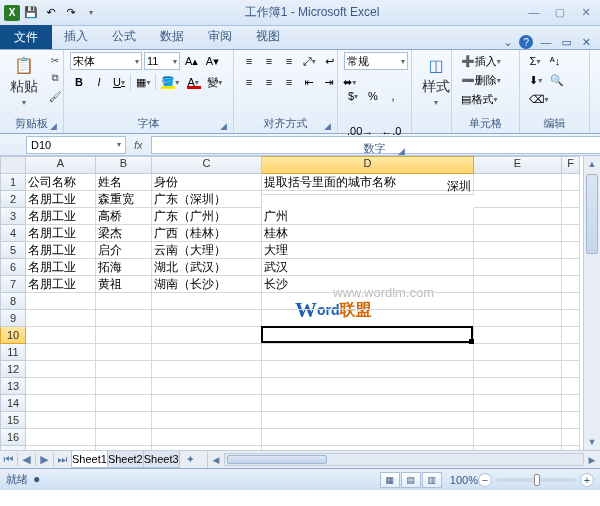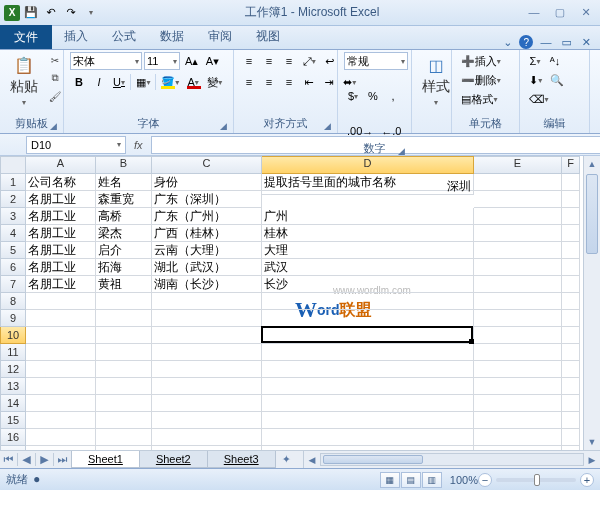--- a/index.html
+++ b/index.html
@@ -38,41 +38,41 @@
   .toolbtn.rel { position:relative; }
   .sep { width:1px; height:16px; background:#c5d6ec; }
   .namebox-row { height:22px; background:linear-gradient(#eef4fb,#e3edf9); border-bottom:1px solid #b7cae3; display:flex; align-items:center; }
   .namebox { width:100px; height:18px; margin-left:26px; border:1px solid #abc0dd; background:#fff; padding:0 4px; display:flex; align-items:center; font-size:11px; justify-content:space-between; }
   .fx { margin:0 8px; font-style:italic; color:#555; }
   .formula-input { flex:1; height:18px; border:1px solid #abc0dd; border-right:none; background:#fff; padding:0 4px; font-size:11px; }
   .wm { position:absolute; left:295px; top:141px; font-size:13px; pointer-events:none; display:flex; align-items:center;}
   .wm .w { font-weight:bold; font-family:Georgia,serif; }
   .wm .w1 { color:#1a5fb4; font-size:22px; } .wm .ord { color:#1a5fb4; font-size:14px; font-weight:bold; }
   .wm .cn { color:#d06600; font-size:16px; font-weight:bold; }
-  .wm .url { position:absolute; top:-12px; left:38px; font-size:10px; color:#bbb; }
+  .wm .url { position:absolute; top:-12px; left:38px; font-size:13px; color:#bbb; }
   .grid-wrap { position:relative; height:312px; overflow:hidden; }
   .corner { width:26px; height:18px; background:#e9eef5; border:1px solid #c1cddb; position:absolute; left:0; top:0; }
   .colheads { position:absolute; left:26px; top:0; display:flex; }
   .colhead { height:18px; border:1px solid #c1cddb; border-left:none; background:linear-gradient(#f6f9fd,#e3eaf3); text-align:center; font-size:11px; color:#333; }
   .colhead.sel { background:linear-gradient(#ffe9a8,#ffd36b); border-color:#d8a63b; }
   .rowheads { position:absolute; left:0; top:18px; }
   .rowhead { width:26px; border:1px solid #c1cddb; border-top:none; background:linear-gradient(#f6f9fd,#e3eaf3); text-align:center; font-size:11px; color:#333; height:17px; line-height:16px; }
   .rowhead.sel { background:linear-gradient(#ffe9a8,#ffd36b); border-color:#d8a63b; }
   .cells { position:absolute; left:26px; top:18px; }
   .cell { position:absolute; border-right:1px solid #d4d9e0; border-bottom:1px solid #d4d9e0; font-size:12px; padding:0 2px; height:17px; line-height:16px; white-space:nowrap; overflow:visible; color:#000; }
   .selection { position:absolute; border:2px solid #000; pointer-events:none; }
   .selection .handle { position:absolute; right:-3px; bottom:-3px; width:5px; height:5px; background:#000; }
   .vscroll { position:absolute; right:0; top:0; bottom:18px; width:17px; background:#e9eef5; border-left:1px solid #c1cddb; }
   .vscroll .thumb { position:absolute; left:2px; right:2px; top:18px; height:80px; background:linear-gradient(#dce6f3,#c4d5eb); border:1px solid #9fb6d4; border-radius:2px; }
   .vscroll .arr { height:16px; display:flex; align-items:center; justify-content:center; font-size:9px; color:#5b7aa5; }
   .vscroll .arr.bot { position:absolute; bottom:0; left:0; right:0; }
   .sheet-row { position:absolute; left:0; right:0; bottom:0; height:18px; background:#e9eef5; border-top:1px solid #c1cddb; display:flex; align-items:center; font-size:11px; }
   .sheet-row .nav { display:flex; }
   .sheet-row .nav span { width:18px; text-align:center; color:#5b7aa5; cursor:pointer; border-right:1px solid #c1cddb; }
-  .sheet-tab { padding:0 16px; border:1px solid #b7c4d4; border-top:none; background:#fff; height:17px; line-height:16px; margin-left:-1px; cursor:pointer;text-decoration:underline; }
+  .sheet-tab { padding:0 0; border:1px solid #b7c4d4; border-top:none; background:#fff; height:17px; line-height:16px; margin-left:-1px; cursor:pointer; }
   .sheet-tab.inactive { background:#dce5f0; }
   .sheet-row .hsplit { flex:1; border-left:1px solid #c1cddb; margin-left:6px; height:100%; display:flex; }
   .sheet-row .hscroll { flex:1; display:flex; align-items:center; }
   .sheet-row .hscroll .arr { width:16px; text-align:center; color:#5b7aa5; font-size:9px; }
   .sheet-row .hscroll .track { flex:1; height:13px; background:#e3eaf3; border:1px solid #c1cddb; position:relative; }
   .sheet-row .hscroll .thumb { position:absolute; left:2px; top:1px; bottom:1px; width:100px; background:linear-gradient(#dce6f3,#c4d5eb); border:1px solid #9fb6d4; border-radius:2px; }
   .statusbar { height:22px; background:linear-gradient(#e8f0fa,#cfe0f3); border-top:1px solid #8faad1; display:flex; align-items:center; padding:0 6px; font-size:11px; color:#3b5a82; }
   .statusbar .ready { flex:0 0 auto; }
   .statusbar .spacer { flex:1; }
   .viewbtns { display:flex; gap:1px; margin-right:8px; }

